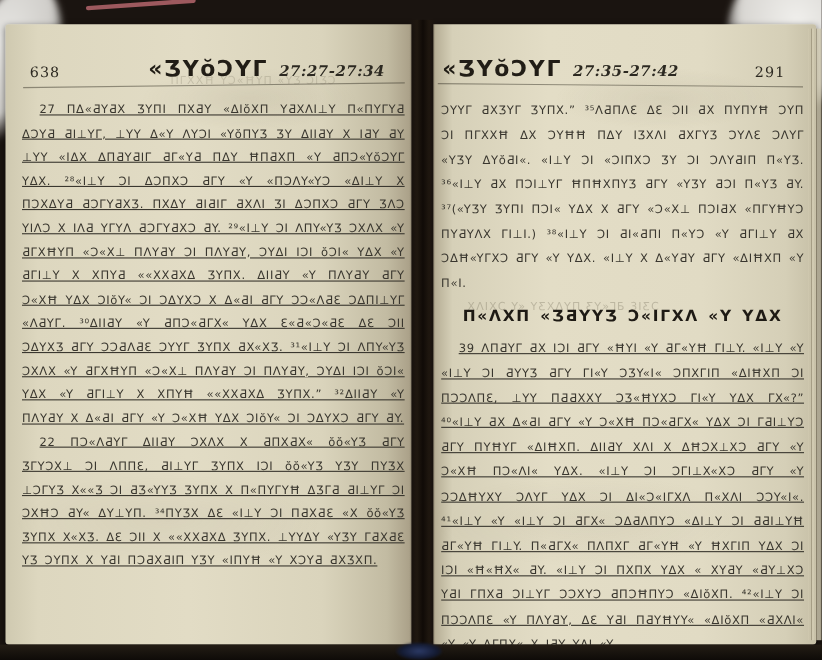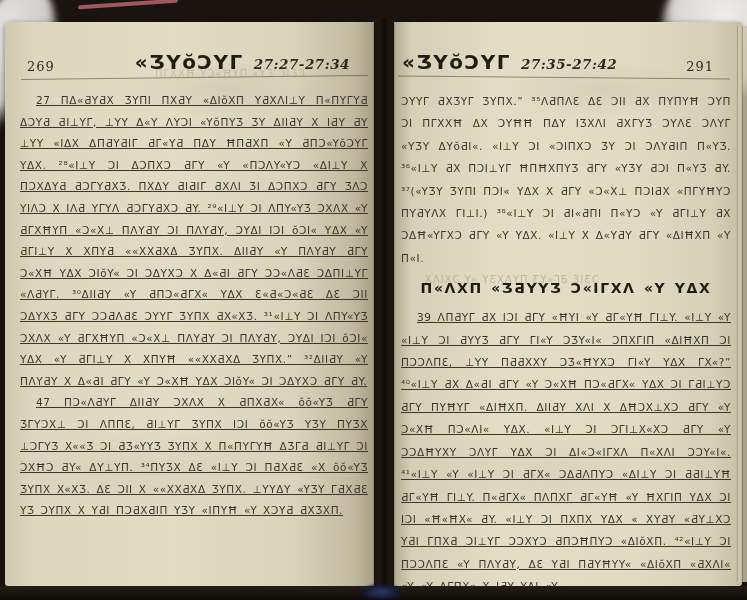--- a/index.html
+++ b/index.html
@@ -76,31 +76,31 @@
 <body>
 
 <div class="backdrop"></div>
 <div class="cover-line"></div>
 <div class="glove glove-left"></div>
 <div class="glove glove-right"></div>
 
 <div class="page page-left">
   <div class="mottle"></div>
   <div class="page-header hdr-left">
-    <span class="pagenum">269</span>
+    <span class="pagenum">638</span>
     <span class="title-group">
       <span class="running">«ƷYŏƆYΓ</span>
       <span class="vrange">27:27-27:34</span>
     </span>
   </div>
   <div class="rule rule-left"></div>
   <div class="ghost ghost-left">ΠΓXXĦ YƆ«ĦYΠ «YƷ ƆIƷƆ</div>
   <div class="body-text">
     <p class="indent">27 ΠΔ«ƋYƋX ƷYΠI ΠXƋY «ΔIŏXΠ YƋXΛI⊥Y Π«ΠYΓYƋ ΔƆYƋ ƋI⊥YΓ, ⊥YY Δ«Y ΛYƆI «YŏΠYƷ ƷY ΔIIƋY X IƋY ƋY ⊥YY «IΔX ΔΠƋYƋIΓ ƋΓ«YƋ ΠΔY ĦΠƋXΠ «Y ƋΠƆ«YŏƆYΓ YΔX. ²⁸«I⊥Y ƆI ΔƆΠXƆ ƋΓY «Y «ΠƆΛY«YƆ «ΔI⊥Y X ΠƆXΔYƋ ƋƆΓYƋXƷ. ΠXΔY ƋIƋIΓ ƋXΛI ƷI ΔƆΠXƆ ƋΓY ƷΛƆ YIΛƆ X IΛƋ YΓYΛ ƋƆΓYƋXƆ ƋY. ²⁹«I⊥Y ƆI ΛΠY«YƷ ƆXΛX «Y ƋΓXĦYΠ «Ɔ«X⊥ ΠΛYƋY ƆI ΠΛYƋY, ƆYΔI IƆI ŏƆI« YΔX «Y ƋΓI⊥Y X XΠYƋ ««XXƋXΔ ƷYΠX. ΔIIƋY «Y ΠΛYƋY ƋΓY Ɔ«XĦ YΔX ƆIŏY« ƆI ƆΔYXƆ X Δ«ƋI ƋΓY ƆƆ«ΛƋƐ ƆΔΠI⊥YΓ «ΛƋYΓ. ³⁰ΔIIƋY «Y ƋΠƆ«ƋΓX« YΔX Ɛ«Ƌ«Ɔ«ƋƐ ΔƐ ƆII ƆΔYXƷ ƋΓY ƆƆƋΛƋƐ ƆYYΓ ƷYΠX ƋX«XƷ. ³¹«I⊥Y ƆI ΛΠY«YƷ ƆXΛX «Y ƋΓXĦYΠ «Ɔ«X⊥ ΠΛYƋY ƆI ΠΛYƋY, ƆYΔI IƆI ŏƆI« YΔX «Y ƋΓI⊥Y X XΠYĦ ««XXƋXΔ ƷYΠX.” ³²ΔIIƋY «Y ΠΛYƋY X Δ«ƋI ƋΓY «Y Ɔ«XĦ YΔX ƆIŏY« ƆI ƆΔYXƆ ƋΓY ƋY.</p>
-    <p class="indent">47 ΠƆ«ΛƋYΓ ΔIIƋY ƆXΛX X ƋΠXƋX« ŏŏ«YƷ ƋΓY ƷΓYƆX⊥ ƆI ΛΠΠƐ, ƋI⊥YΓ ƷYΠX IƆI ŏŏ«YƷ YƷY ΠYƷX ⊥ƆΓYƷ X««Ʒ ƆI ƋƷ«YYƷ ƷYΠX X Π«ΠYΓYĦ ΔƷΓƋ ƋI⊥YΓ ƆI ƆXĦƆ ƋY« ΔY⊥YΠ. ³⁴ΠYƷX ΔƐ «I⊥Y ƆI ΠƋXƋƐ «X ŏŏ«YƷ ƷYΠX X«XƷ. ΔƐ ƆII X ««XXƋXΔ ƷYΠX. ⊥YYΔY «YƷY ΓƋXƋƐ YƷ ƆYΠX X YƋI ΠƆƋXƋIΠ YƷY «IΠYĦ «Y XƆYƋ ƋXƷXΠ.</p>
+    <p class="indent">22 ΠƆ«ΛƋYΓ ΔIIƋY ƆXΛX X ƋΠXƋX« ŏŏ«YƷ ƋΓY ƷΓYƆX⊥ ƆI ΛΠΠƐ, ƋI⊥YΓ ƷYΠX IƆI ŏŏ«YƷ YƷY ΠYƷX ⊥ƆΓYƷ X««Ʒ ƆI ƋƷ«YYƷ ƷYΠX X Π«ΠYΓYĦ ΔƷΓƋ ƋI⊥YΓ ƆI ƆXĦƆ ƋY« ΔY⊥YΠ. ³⁴ΠYƷX ΔƐ «I⊥Y ƆI ΠƋXƋƐ «X ŏŏ«YƷ ƷYΠX X«XƷ. ΔƐ ƆII X ««XXƋXΔ ƷYΠX. ⊥YYΔY «YƷY ΓƋXƋƐ YƷ ƆYΠX X YƋI ΠƆƋXƋIΠ YƷY «IΠYĦ «Y XƆYƋ ƋXƷXΠ.</p>
   </div>
 </div>
 
 <div class="page page-right">
   <div class="mottle"></div>
   <div class="page-header hdr-right">
     <span class="title-group">
       <span class="running">«ƷYŏƆYΓ</span>
       <span class="vrange">27:35-27:42</span>
     </span>

